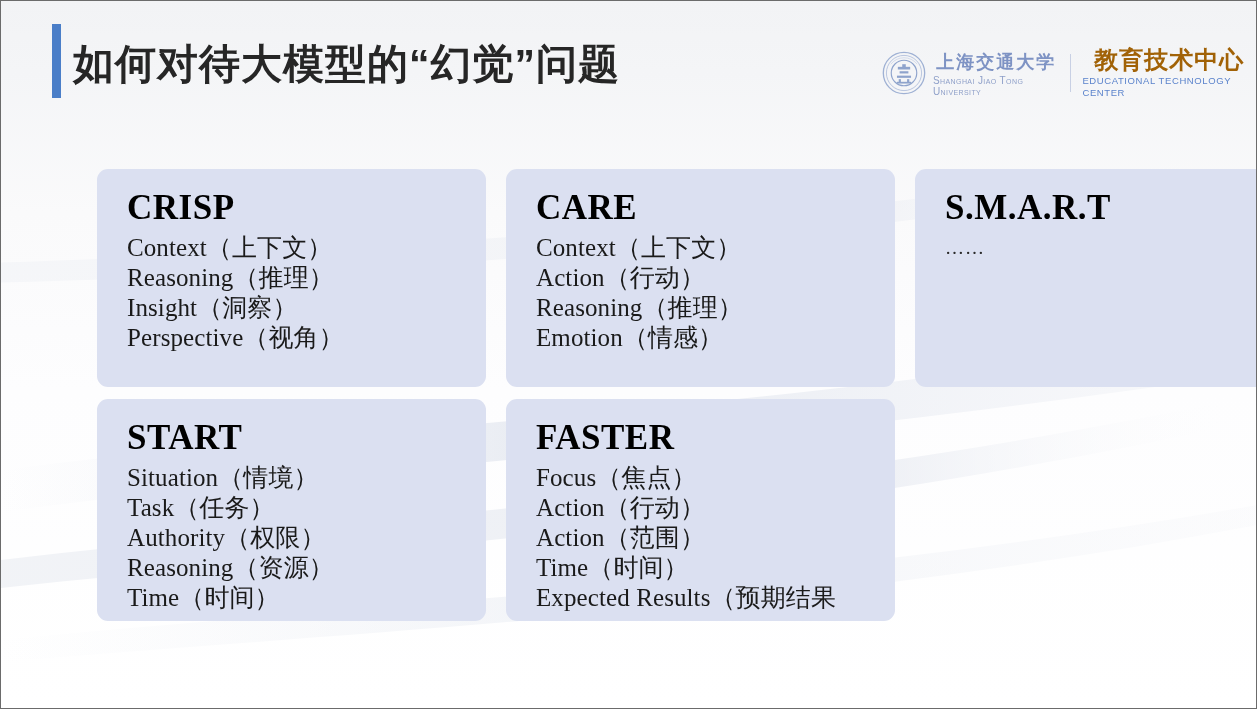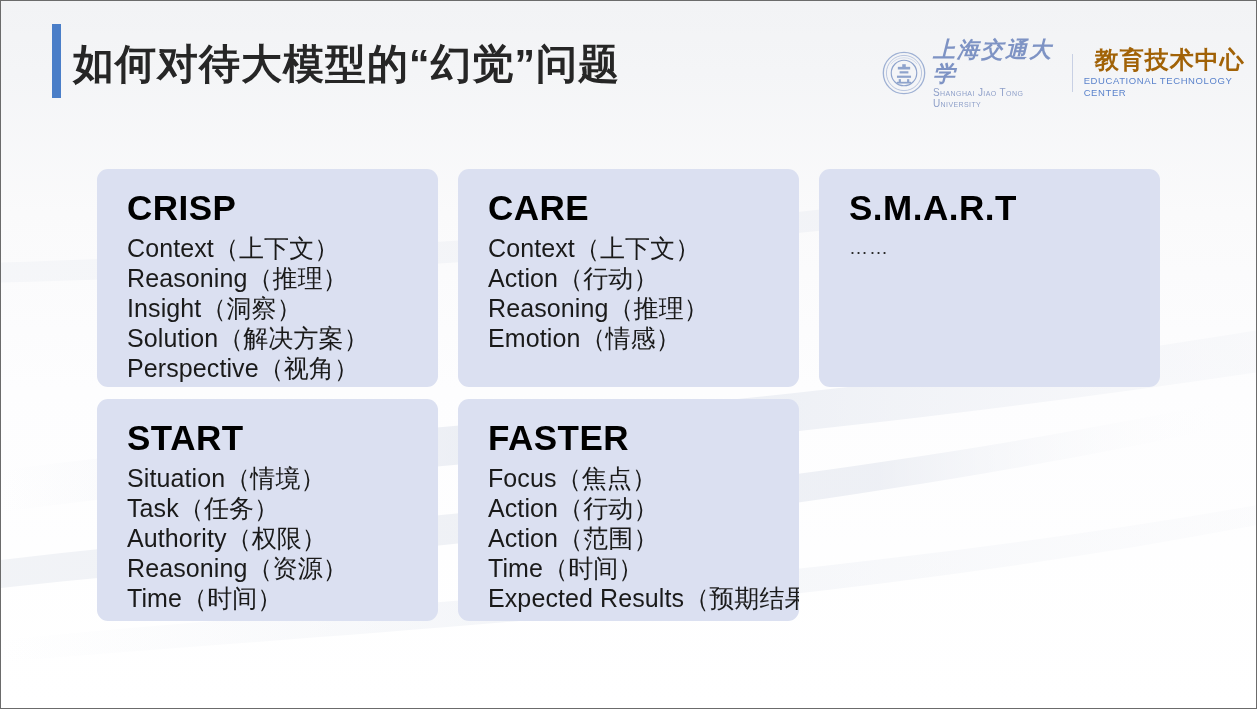--- a/index.html
+++ b/index.html
@@ -72,27 +72,26 @@
     flex: 0 0 auto;
   }
   .logo-zh-block {
     margin-left: 7px;
     display: flex;
     flex-direction: column;
     align-items: center;
     justify-content: center;
   }
   .logo-cn-name {
-    font-size: 22px;
+    font-size: 18px;
     color: #7e93c4;
     font-weight: bold;
     letter-spacing: 2px;
     line-height: 24px;
     font-family: "Liberation Serif", "DejaVu Serif", serif;
-    font-style: italic;
   }
   .logo-en-name {
     font-size: 10px;
     color: #8fa0c9;
     letter-spacing: 0.4px;
     line-height: 11px;
     font-variant: small-caps;
     margin-top: 1px;
   }
   .logo-divider {
@@ -137,21 +136,21 @@
 
   .card {
     background: #dade f0;
     background: #dbe0f1;
     border-radius: 11px;
     box-sizing: border-box;
     padding: 18px 0 0 30px;
     overflow: hidden;
     position: relative;
   }
-  .card.w-std { width: 341px; }
+  .card.w-std { width: 389px; font-family: Liberation Serif, serif; }
   .card.h-row1 { height: 218px; }
   .card.h-row2 { height: 222px; }
 
   .card-title {
     font-size: 35px;
     font-weight: bold;
     color: #000000;
     line-height: 42px;
     letter-spacing: 0.5px;
     margin-bottom: 4px;
@@ -227,21 +226,20 @@
 
   <div class="cards">
 
     <div class="card-row">
 
       <div class="card w-std h-row1">
         <div class="card-title">CRISP</div>
         <div class="card-line">Context（上下文）</div>
         <div class="card-line">Reasoning（推理）</div>
         <div class="card-line">Insight（洞察）</div>
-        <div class="card-line">Solution（解决方案）</div>
         <div class="card-line">Perspective（视角）</div>
       </div>
 
       <div class="card w-std h-row1">
         <div class="card-title">CARE</div>
         <div class="card-line">Context（上下文）</div>
         <div class="card-line">Action（行动）</div>
         <div class="card-line">Reasoning（推理）</div>
         <div class="card-line">Emotion（情感）</div>
       </div>

